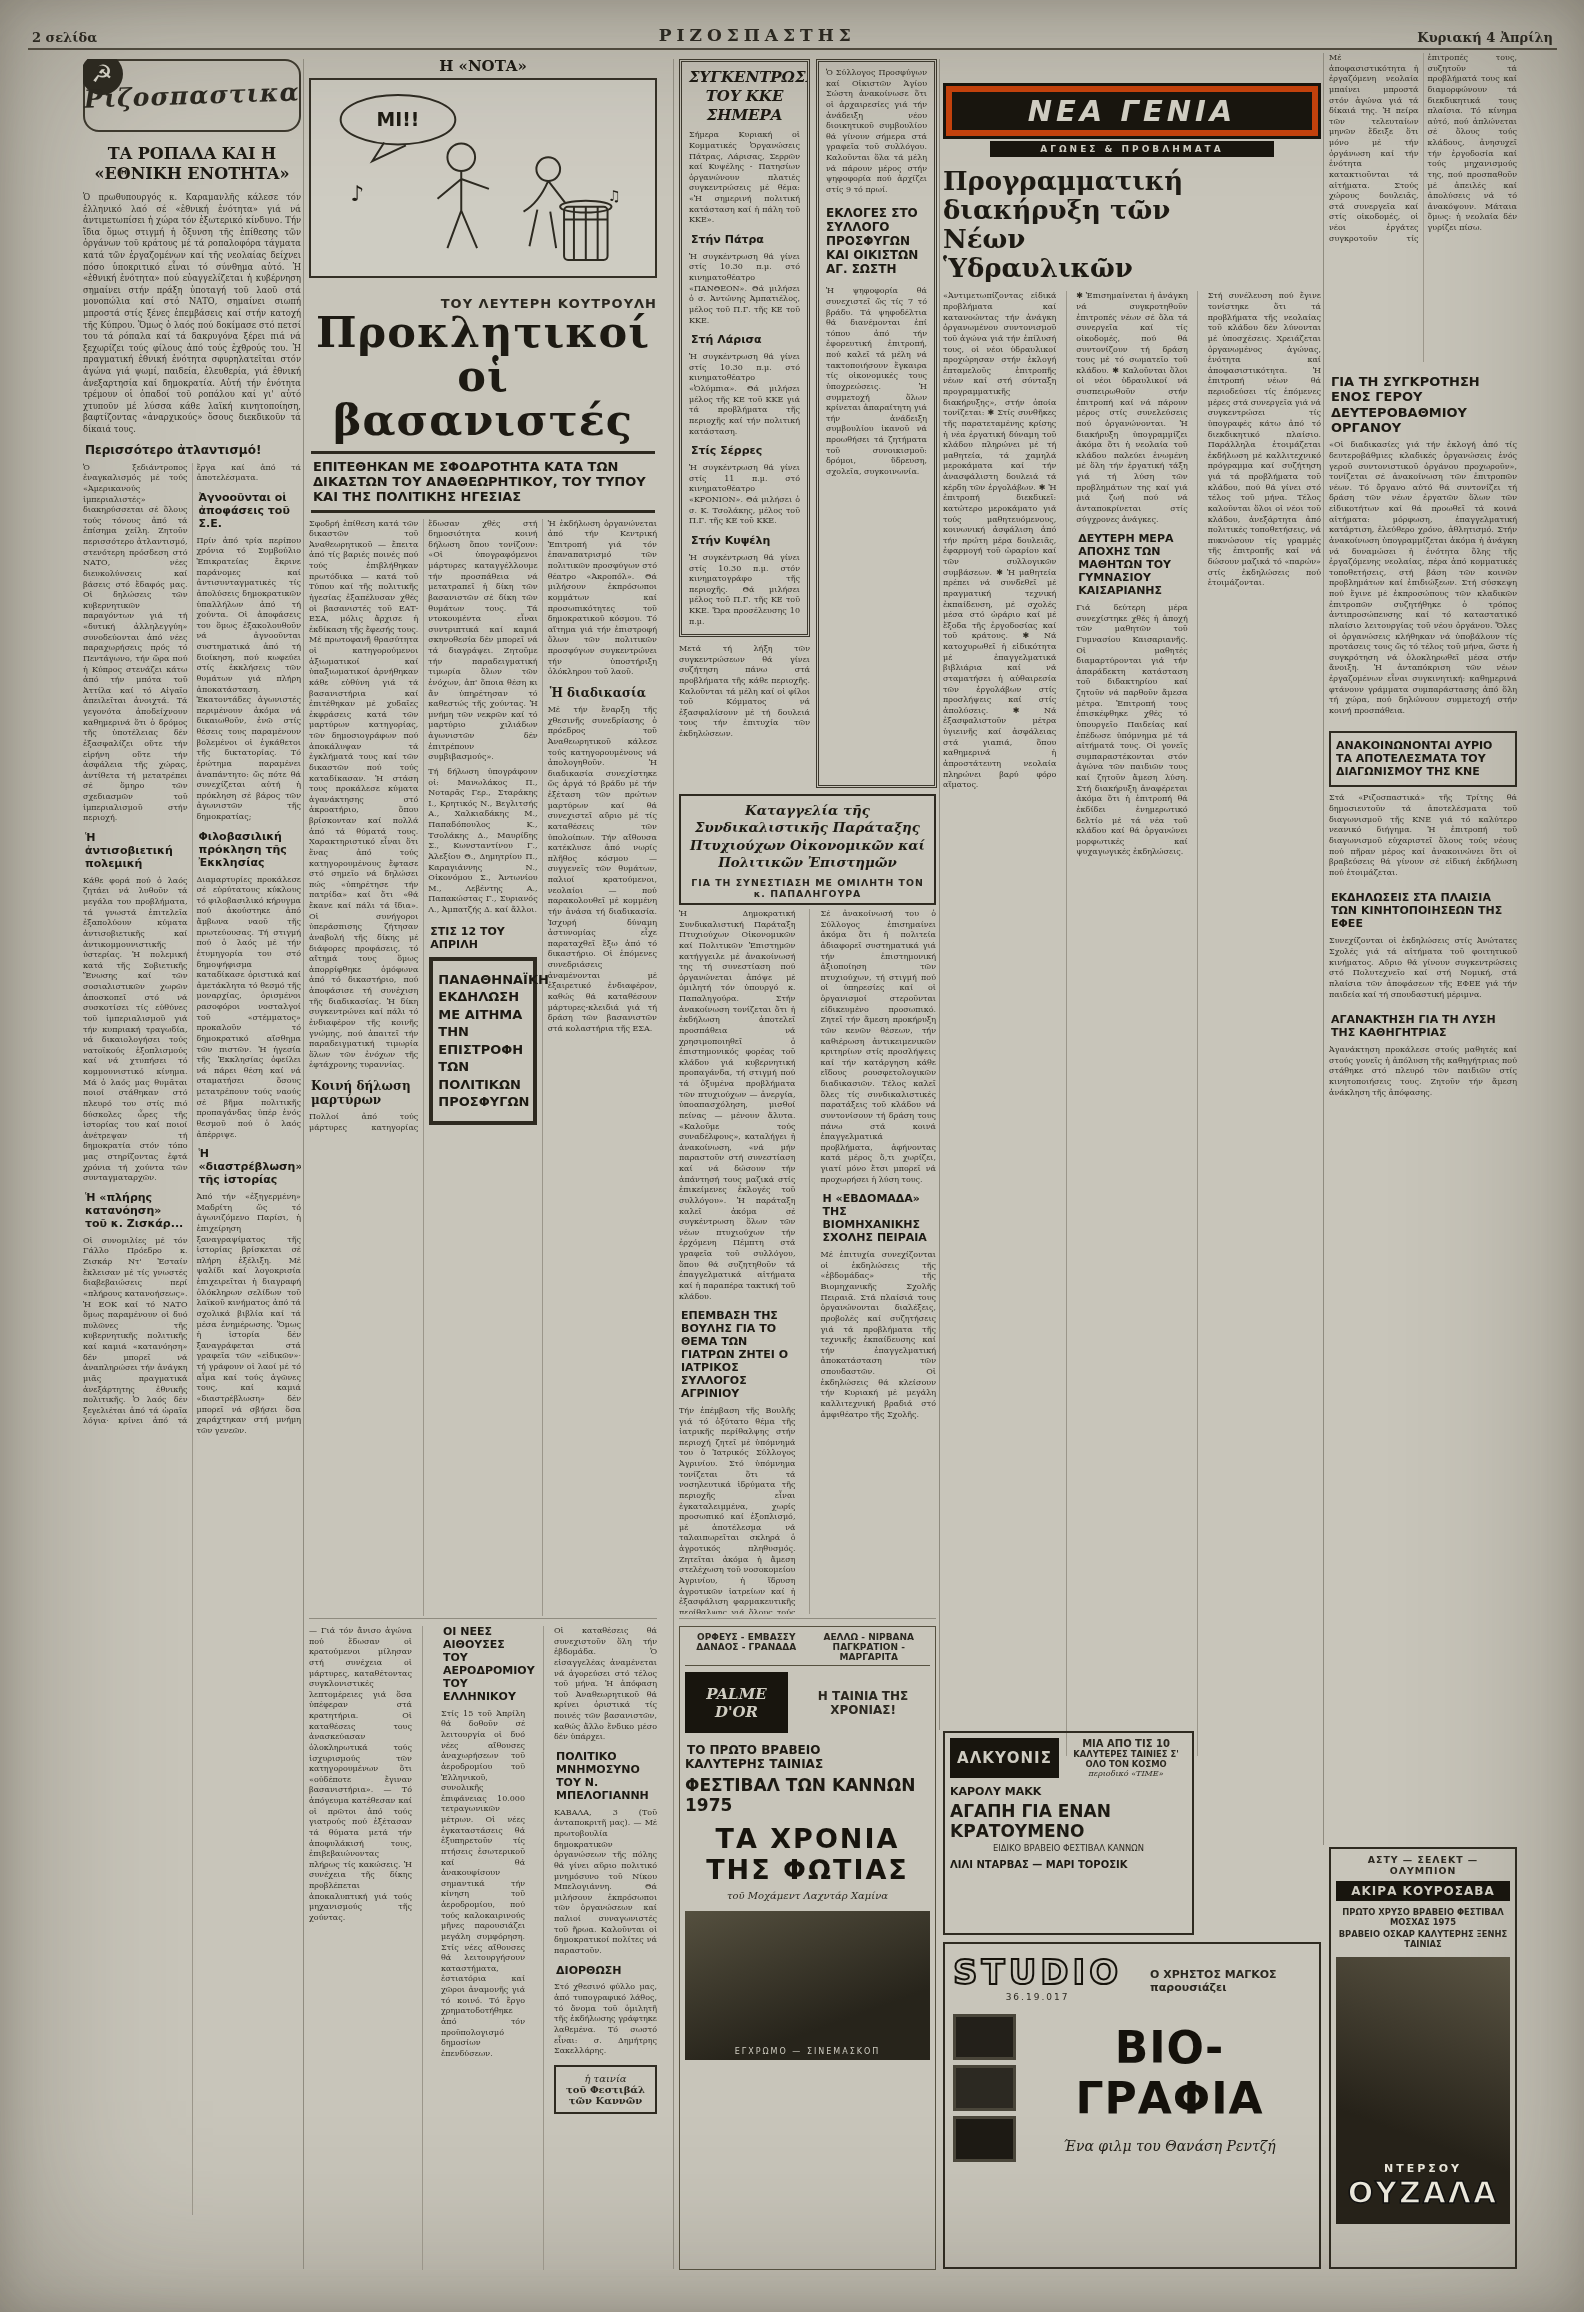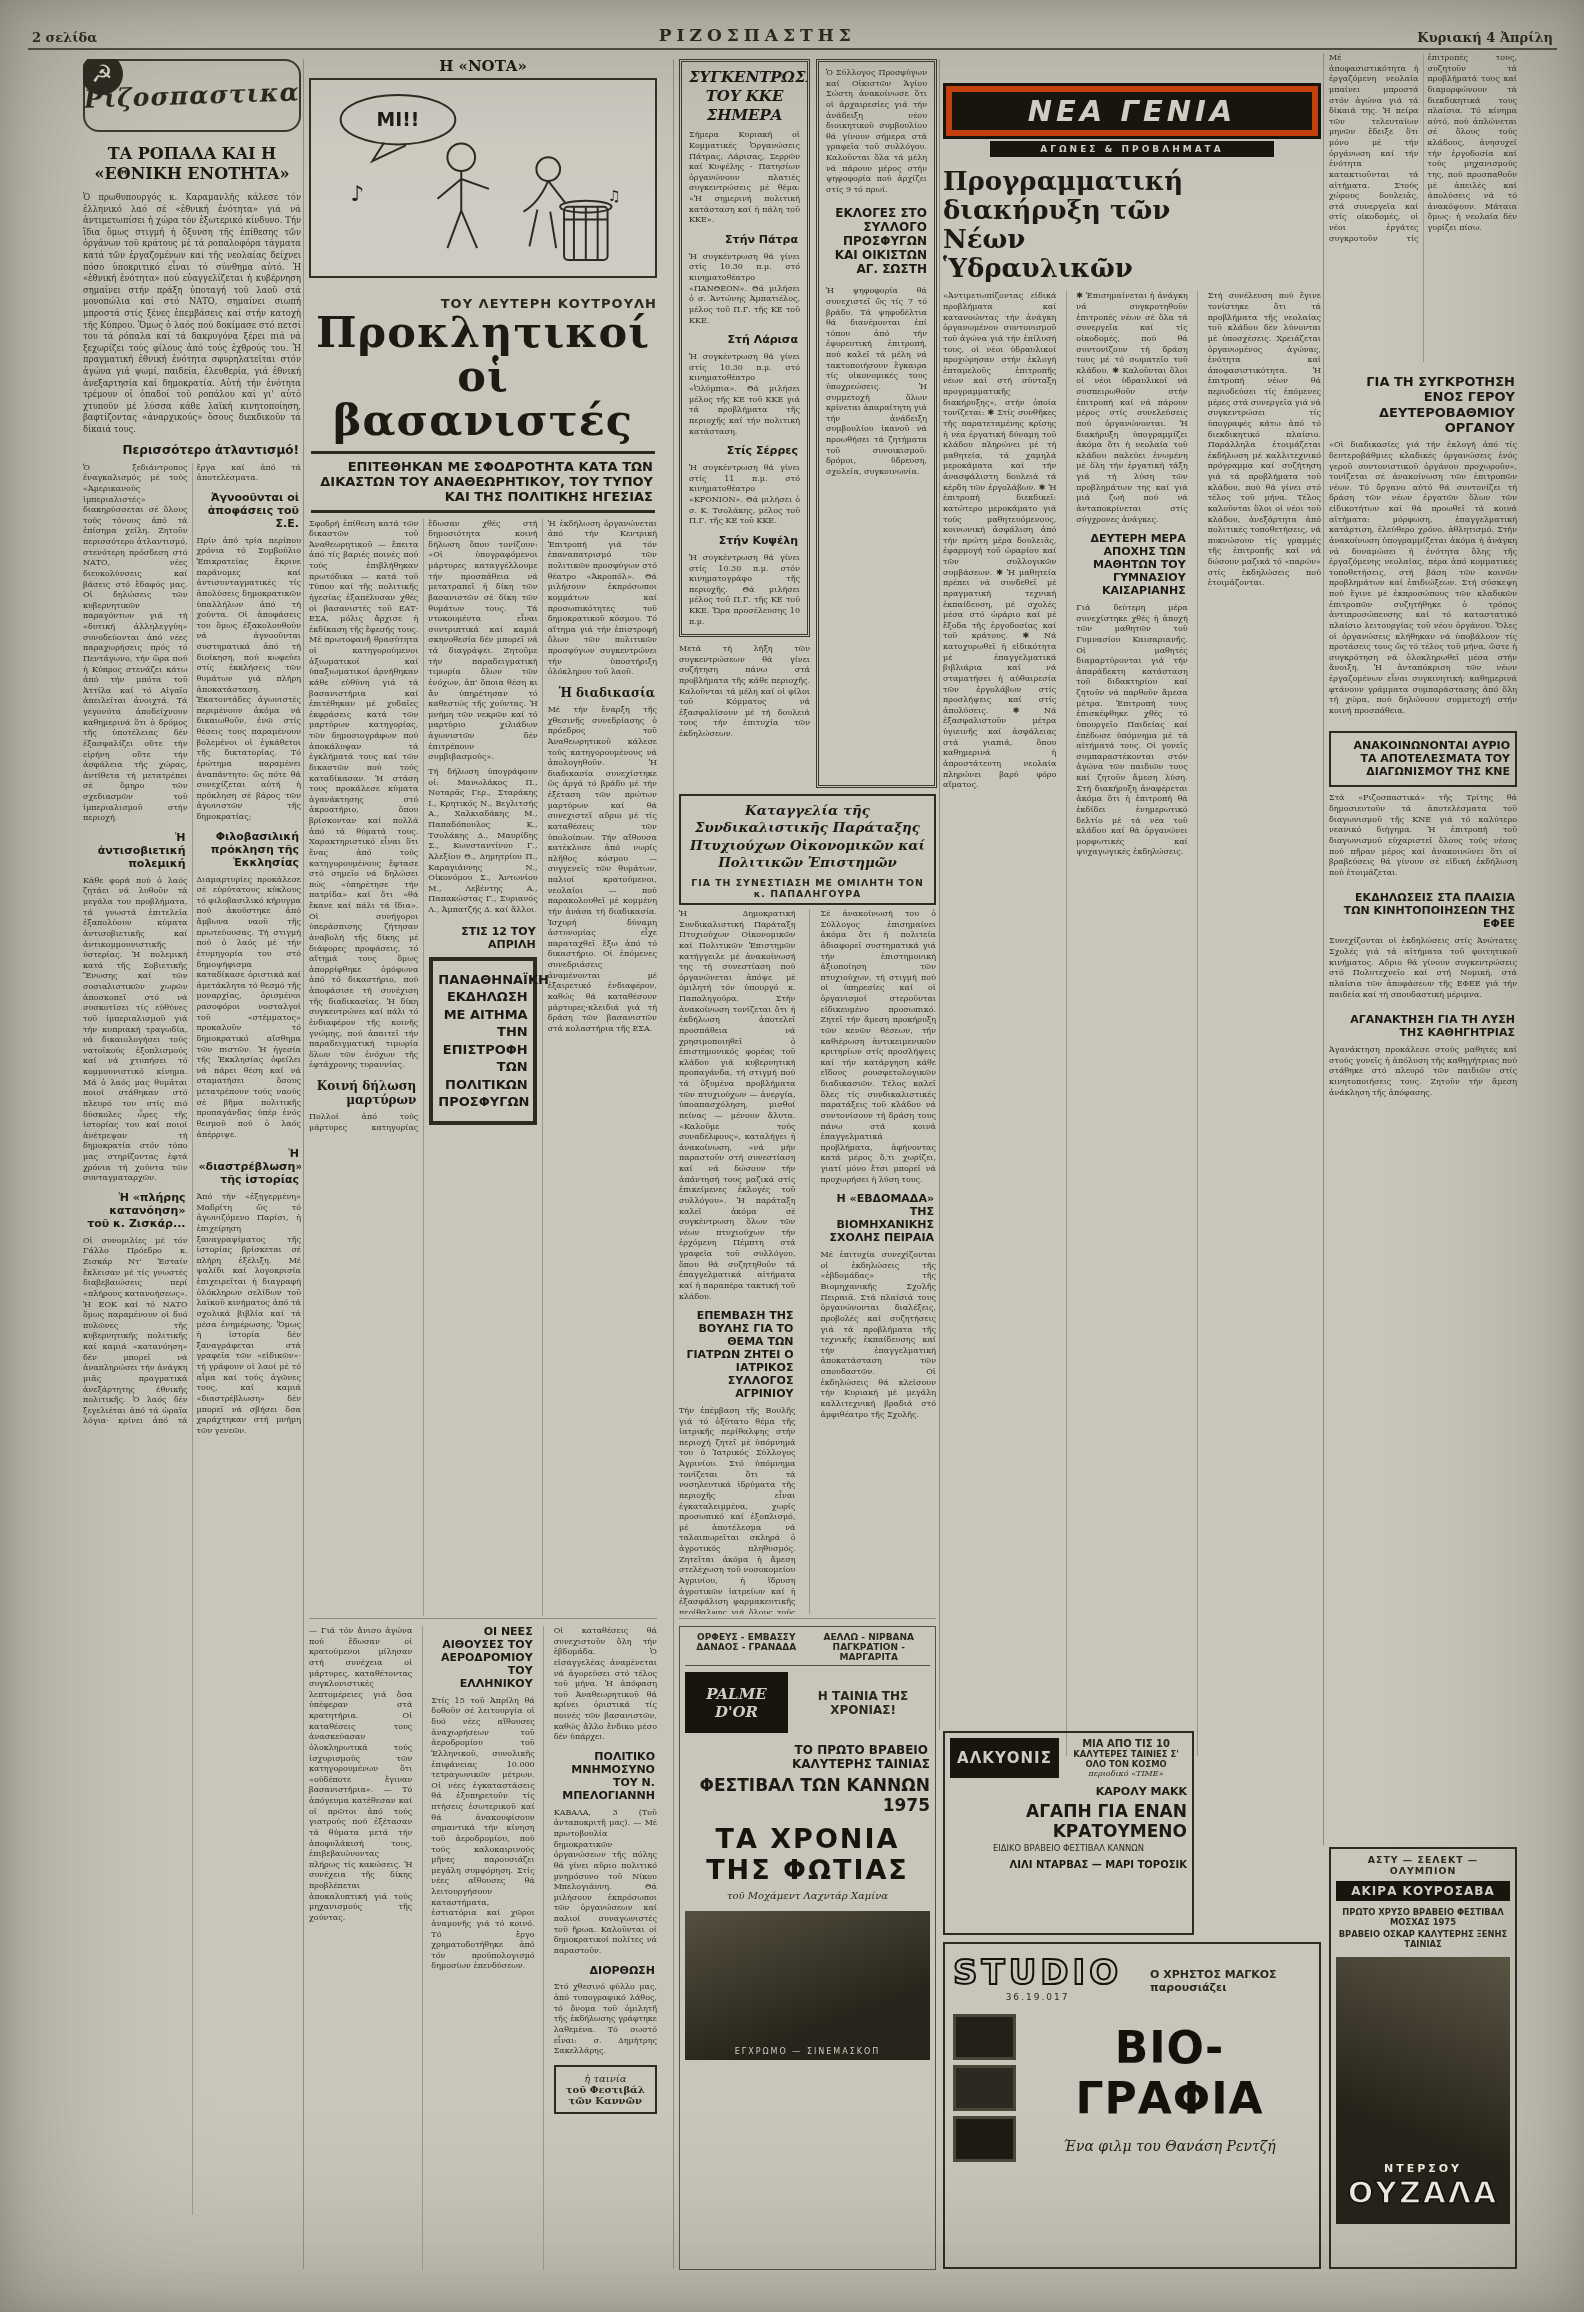--- a/index.html
+++ b/index.html
@@ -7,21 +7,21 @@
   body{font-family:"DejaVu Serif",serif;color:#2b2820}
   #page{position:relative;width:1584px;height:2313px;margin:0 auto;background:#c8c5ba;
         box-shadow:inset 0 0 178px rgba(70,64,52,.45), inset 0 0 40px rgba(70,64,52,.25);overflow:hidden}
   .abs{position:absolute}
   .t{font-size:8px;line-height:1.33;text-align:justify;color:#2e2b22}
   .t9{font-size:8.4px;line-height:1.38;text-align:justify;color:#2e2b22}
   .sans{font-family:"DejaVu Sans",sans-serif}
   .b{font-weight:bold}
   .i{font-style:italic}
   .ctr{text-align:center}
-  .hd{font-family:"DejaVu Sans",sans-serif;font-weight:bold;text-align:right;line-height:1.18;color:#1d1a13;margin:8px 2px 5px}
+  .hd{font-family:"DejaVu Sans",sans-serif;font-weight:bold;text-align:left;line-height:1.18;color:#1d1a13;margin:8px 2px 5px}
   .hd11{font-size:11px}
   .hd12{font-size:12px}
   .hd13{font-size:13px}
   .serifhd{font-family:"DejaVu Serif",serif;font-weight:bold;color:#1d1a13}
   .vr{position:absolute;width:1px;background:#8f8b7f}
   .hr{position:absolute;height:1px;background:#8f8b7f}
   .box2{border:3px double #3c382d;padding:6px 7px}
   .clip{overflow:hidden}
   .twocol{columns:2;column-gap:9px;column-rule:1px solid #9b968a}
   .threecol{columns:3;column-gap:10px;column-rule:1px solid #9b968a}
@@ -110,21 +110,21 @@
       <div class="t">Ἡ ἐκδήλωση ὀργανώνεται ἀπό τήν Κεντρική Ἐπιτροπή γιά τόν ἐπαναπατρισμό τῶν πολιτικῶν προσφύγων στό θέατρο «Ἀκροπόλ». Θά μιλήσουν ἐκπρόσωποι κομμάτων καί προσωπικότητες τοῦ δημοκρατικοῦ κόσμου. Τό αἴτημα γιά τήν ἐπιστροφή ὅλων τῶν πολιτικῶν προσφύγων συγκεντρώνει τήν ὑποστήριξη ὁλόκληρου τοῦ λαοῦ.</div>
       <h4 class="hd hd12 serifhd" style="font-family:'DejaVu Serif',serif">Ἡ διαδικασία</h4>
       <div class="t">Μέ τήν ἔναρξη τῆς χθεσινῆς συνεδρίασης ὁ πρόεδρος τοῦ Ἀναθεωρητικοῦ κάλεσε τούς κατηγορουμένους νά ἀπολογηθοῦν. Ἡ διαδικασία συνεχίστηκε ὥς ἀργά τό βράδυ μέ τήν ἐξέταση τῶν πρώτων μαρτύρων καί θά συνεχιστεῖ αὔριο μέ τίς καταθέσεις τῶν ὑπολοίπων. Τήν αἴθουσα κατέκλυσε ἀπό νωρίς πλῆθος κόσμου — συγγενεῖς τῶν θυμάτων, παλιοί κρατούμενοι, νεολαίοι — πού παρακολουθεῖ μέ κομμένη τήν ἀνάσα τή διαδικασία. Ἰσχυρή δύναμη ἀστυνομίας εἶχε παραταχθεῖ ἔξω ἀπό τό δικαστήριο. Οἱ ἑπόμενες συνεδριάσεις ἀναμένονται μέ ἐξαιρετικό ἐνδιαφέρον, καθώς θά καταθέσουν μάρτυρες-κλειδιά γιά τή δράση τῶν βασανιστῶν στά κολαστήρια τῆς ΕΣΑ.</div>
     </div>
   </div>
 
   <div class="abs clip" style="left:309px;top:1626px;width:348px;height:644px;display:flex;gap:10px">
     <div class="clip" style="width:109px;height:644px">
       <div class="t">— Γιά τόν ἄνισο ἀγώνα πού ἔδωσαν οἱ κρατούμενοι μίλησαν στή συνέχεια οἱ μάρτυρες, καταθέτοντας συγκλονιστικές λεπτομέρειες γιά ὅσα ὑπέφεραν στά κρατητήρια. Οἱ καταθέσεις τους ἀνασκεύασαν ὁλοκληρωτικά τούς ἰσχυρισμούς τῶν κατηγορουμένων ὅτι «οὐδέποτε ἔγιναν βασανιστήρια». — Τό ἀπόγευμα κατέθεσαν καί οἱ πρῶτοι ἀπό τούς γιατρούς πού ἐξέτασαν τά θύματα μετά τήν ἀποφυλάκισή τους, ἐπιβεβαιώνοντας πλήρως τίς κακώσεις. Ἡ συνέχεια τῆς δίκης προβλέπεται ἀποκαλυπτική γιά τούς μηχανισμούς τῆς χούντας.</div>
     </div>
-    <div class="clip" style="width:109px;height:644px;border-left:1px solid #9b968a;border-right:1px solid #9b968a;padding:0 8px;width:127px">
+    <div class="clip" style="width:109px;height:644px;border-left:1px solid #9b968a;border-right:1px solid #9b968a;padding:0 18px;width:127px">
       <h4 class="hd hd11" style="margin-top:0">ΟΙ ΝΕΕΣ ΑΙΘΟΥΣΕΣ ΤΟΥ ΑΕΡΟΔΡΟΜΙΟΥ ΤΟΥ ΕΛΛΗΝΙΚΟΥ</h4>
       <div class="t">Στίς 15 τοῦ Ἀπρίλη θά δοθοῦν σέ λειτουργία οἱ δυό νέες αἴθουσες ἀναχωρήσεων τοῦ ἀεροδρομίου τοῦ Ἑλληνικοῦ, συνολικῆς ἐπιφάνειας 10.000 τετραγωνικῶν μέτρων. Οἱ νέες ἐγκαταστάσεις θά ἐξυπηρετοῦν τίς πτήσεις ἐσωτερικοῦ καί θά ἀνακουφίσουν σημαντικά τήν κίνηση τοῦ ἀεροδρομίου, πού τούς καλοκαιρινούς μῆνες παρουσιάζει μεγάλη συμφόρηση. Στίς νέες αἴθουσες θά λειτουργήσουν καταστήματα, ἑστιατόρια καί χῶροι ἀναμονῆς γιά τό κοινό. Τό ἔργο χρηματοδοτήθηκε ἀπό τόν προϋπολογισμό δημοσίων ἐπενδύσεων.</div>
     </div>
     <div class="clip" style="width:109px;height:644px">
       <div class="t">Οἱ καταθέσεις θά συνεχιστοῦν ὅλη τήν ἑβδομάδα. Ὁ εἰσαγγελέας ἀναμένεται νά ἀγορεύσει στό τέλος τοῦ μήνα. Ἡ ἀπόφαση τοῦ Ἀναθεωρητικοῦ θά κρίνει ὁριστικά τίς ποινές τῶν βασανιστῶν, καθώς ἄλλο ἔνδικο μέσο δέν ὑπάρχει.</div>
       <h4 class="hd hd11">ΠΟΛΙΤΙΚΟ ΜΝΗΜΟΣΥΝΟ ΤΟΥ Ν. ΜΠΕΛΟΓΙΑΝΝΗ</h4>
       <div class="t">ΚΑΒΑΛΑ, 3 (Τοῦ ἀνταποκριτῆ μας). — Μέ πρωτοβουλία δημοκρατικῶν ὀργανώσεων τῆς πόλης θά γίνει αὔριο πολιτικό μνημόσυνο τοῦ Νίκου Μπελογιάννη. Θά μιλήσουν ἐκπρόσωποι τῶν ὀργανώσεων καί παλιοί συναγωνιστές τοῦ ἥρωα. Καλοῦνται οἱ δημοκρατικοί πολίτες νά παραστοῦν.</div>
       <h4 class="hd hd11">ΔΙΟΡΘΩΣΗ</h4>
       <div class="t">Στό χθεσινό φύλλο μας, ἀπό τυπογραφικό λάθος, τό ὄνομα τοῦ ὁμιλητῆ τῆς ἐκδήλωσης γράφτηκε λαθεμένα. Τό σωστό εἶναι: σ. Δημήτρης Σακελλάρης.</div>
       <div style="border:2px solid #2e2a20;margin-top:8px;padding:6px 3px;text-align:center">

